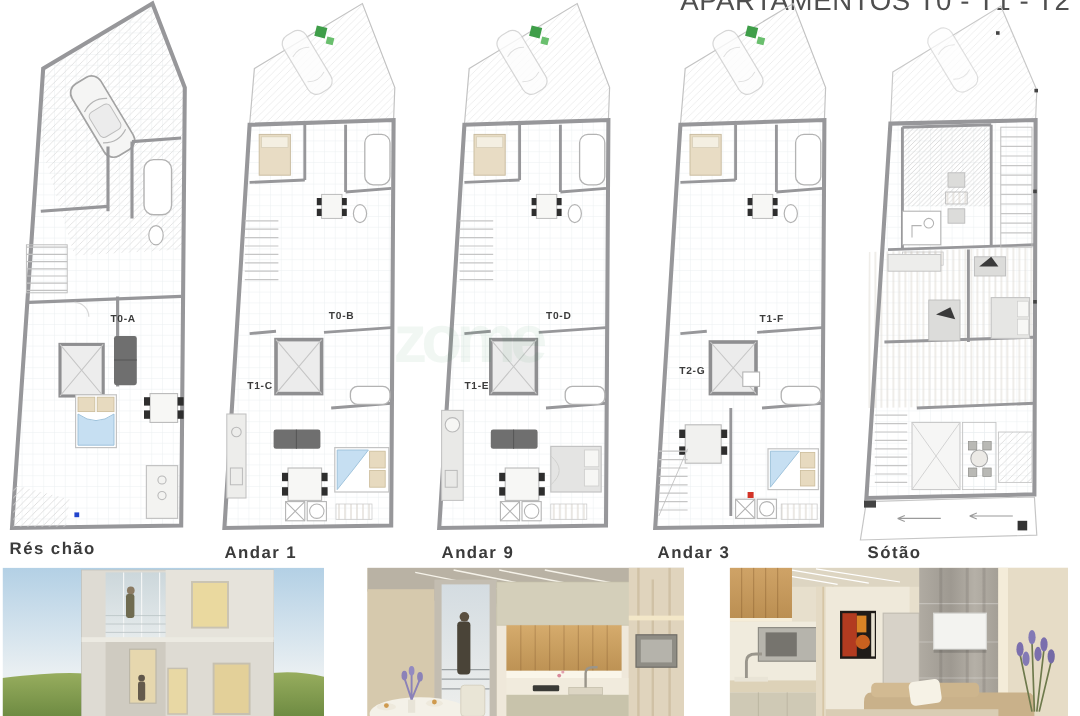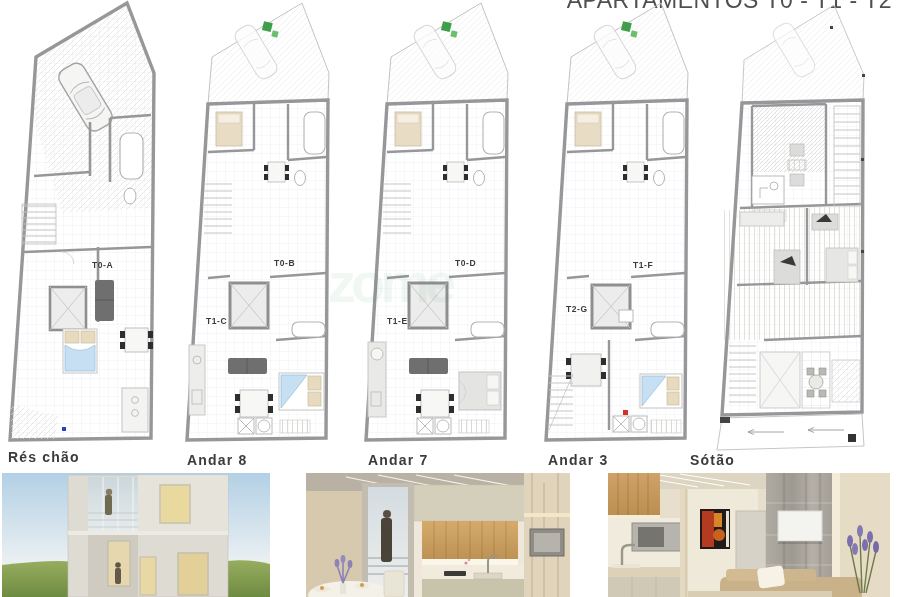--- a/index.html
+++ b/index.html
@@ -408,24 +408,24 @@
       <rect x="118" y="26" width="3" height="3"></rect>
         <rect x="150" y="74" width="3" height="3"></rect>
       <rect x="149" y="158" width="3" height="3"></rect>
         <rect x="149" y="250" width="3" height="3"></rect>
     </g>
   </svg>
 
   <div class="watermark">zome</div>
 
   <div class="floor-label" style="left:8px;top:449px">Rés chão</div>
-  <div class="floor-label" style="left:187px;top:452px">Andar 8</div>
-  <div class="floor-label" style="left:368px;top:452px">Andar 7</div>
+  <div class="floor-label" style="left:187px;top:452px">Andar 1</div>
+  <div class="floor-label" style="left:368px;top:452px">Andar 9</div>
   <div class="floor-label" style="left:548px;top:452px">Andar 3</div>
-  <div class="floor-label" style="left:690px;top:452px">Sótão</div>
+  <div class="floor-label" style="left:723px;top:452px">Sótão</div>
 
   <div class="photo" style="left:2px;width:268px">
     <svg width="268" height="124" viewBox="0 0 268 124">
       <defs>
         <linearGradient id="skyG" x1="0" y1="0" x2="0" y2="1">
           <stop offset="0" stop-color="#b3d0e5"></stop>
             <stop offset=".7" stop-color="#e9eff2"></stop>
             <stop offset="1" stop-color="#f2f3f2"></stop>
         </linearGradient>
         <linearGradient id="grassG" x1="0" y1="0" x2="0" y2="1">

